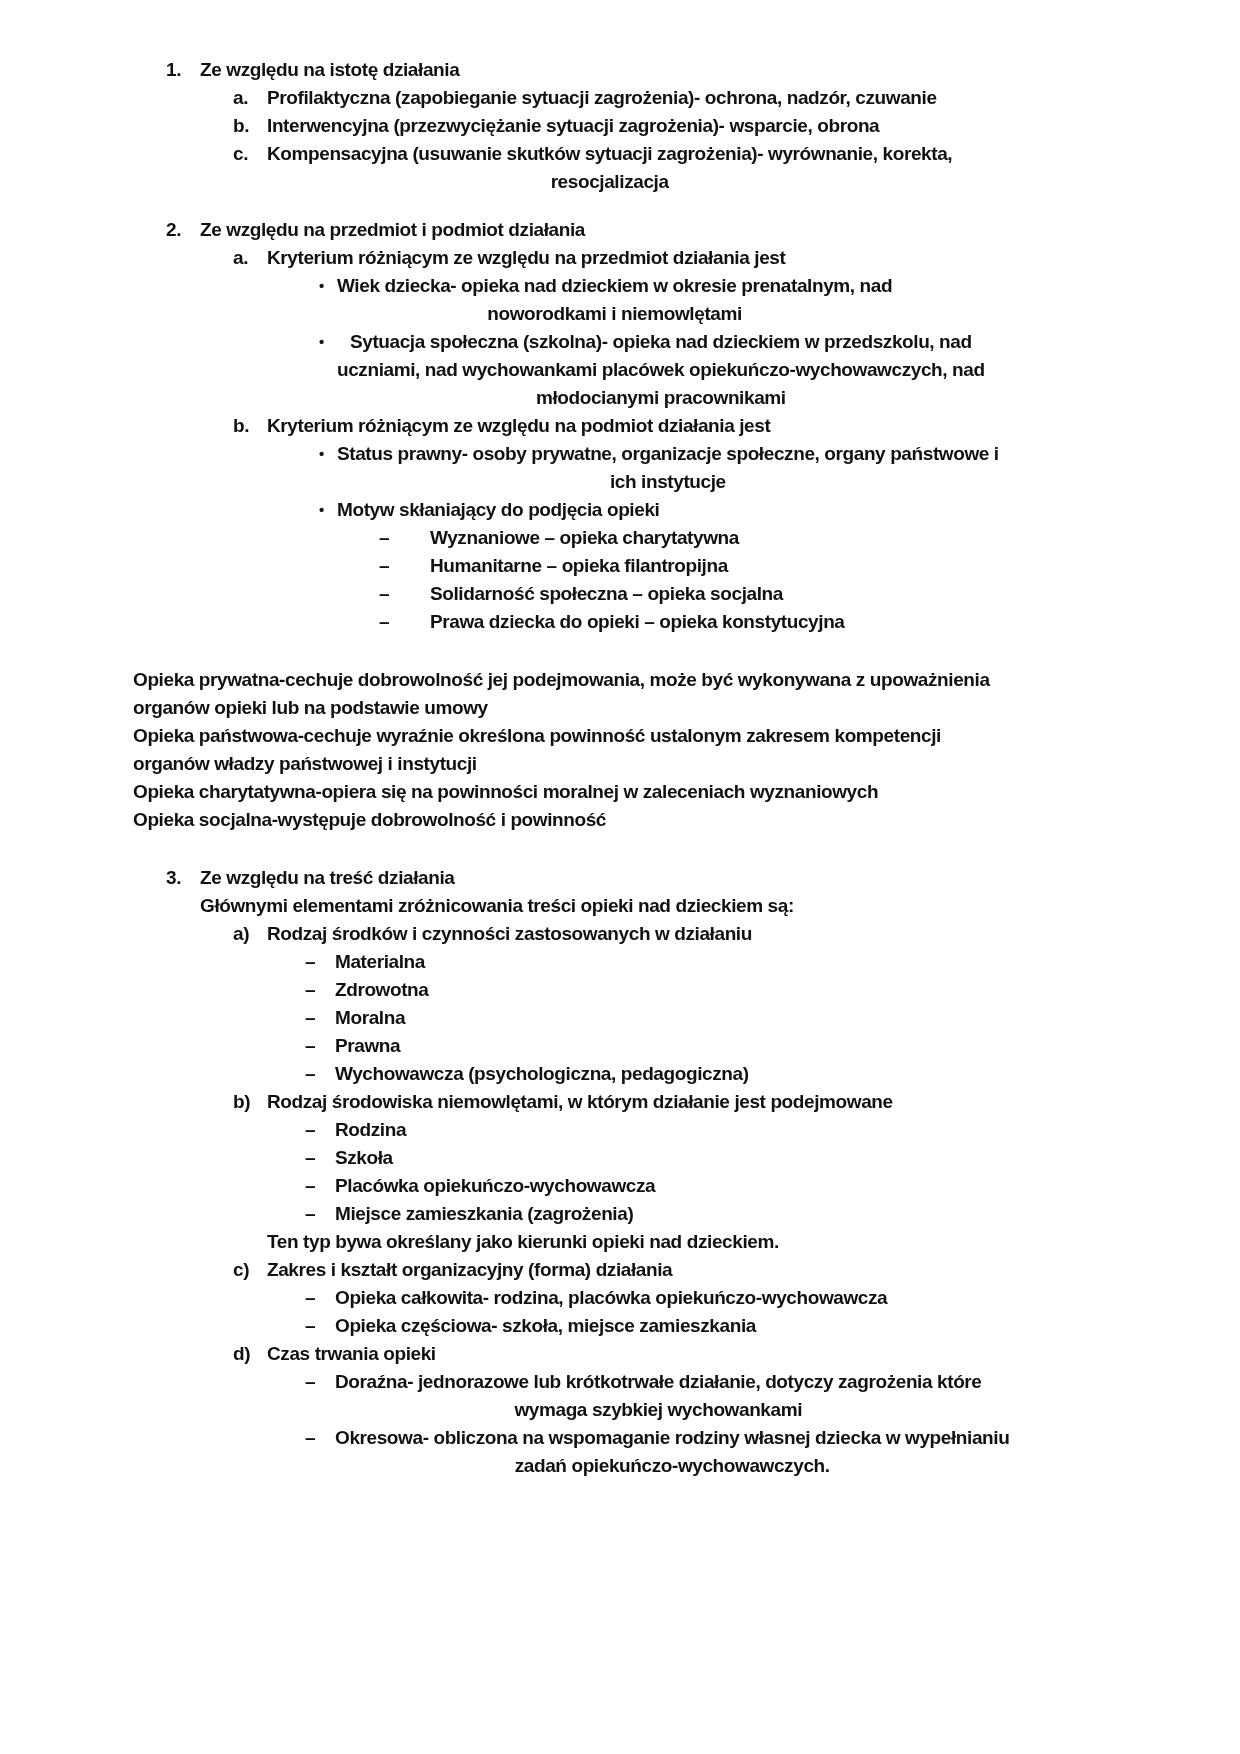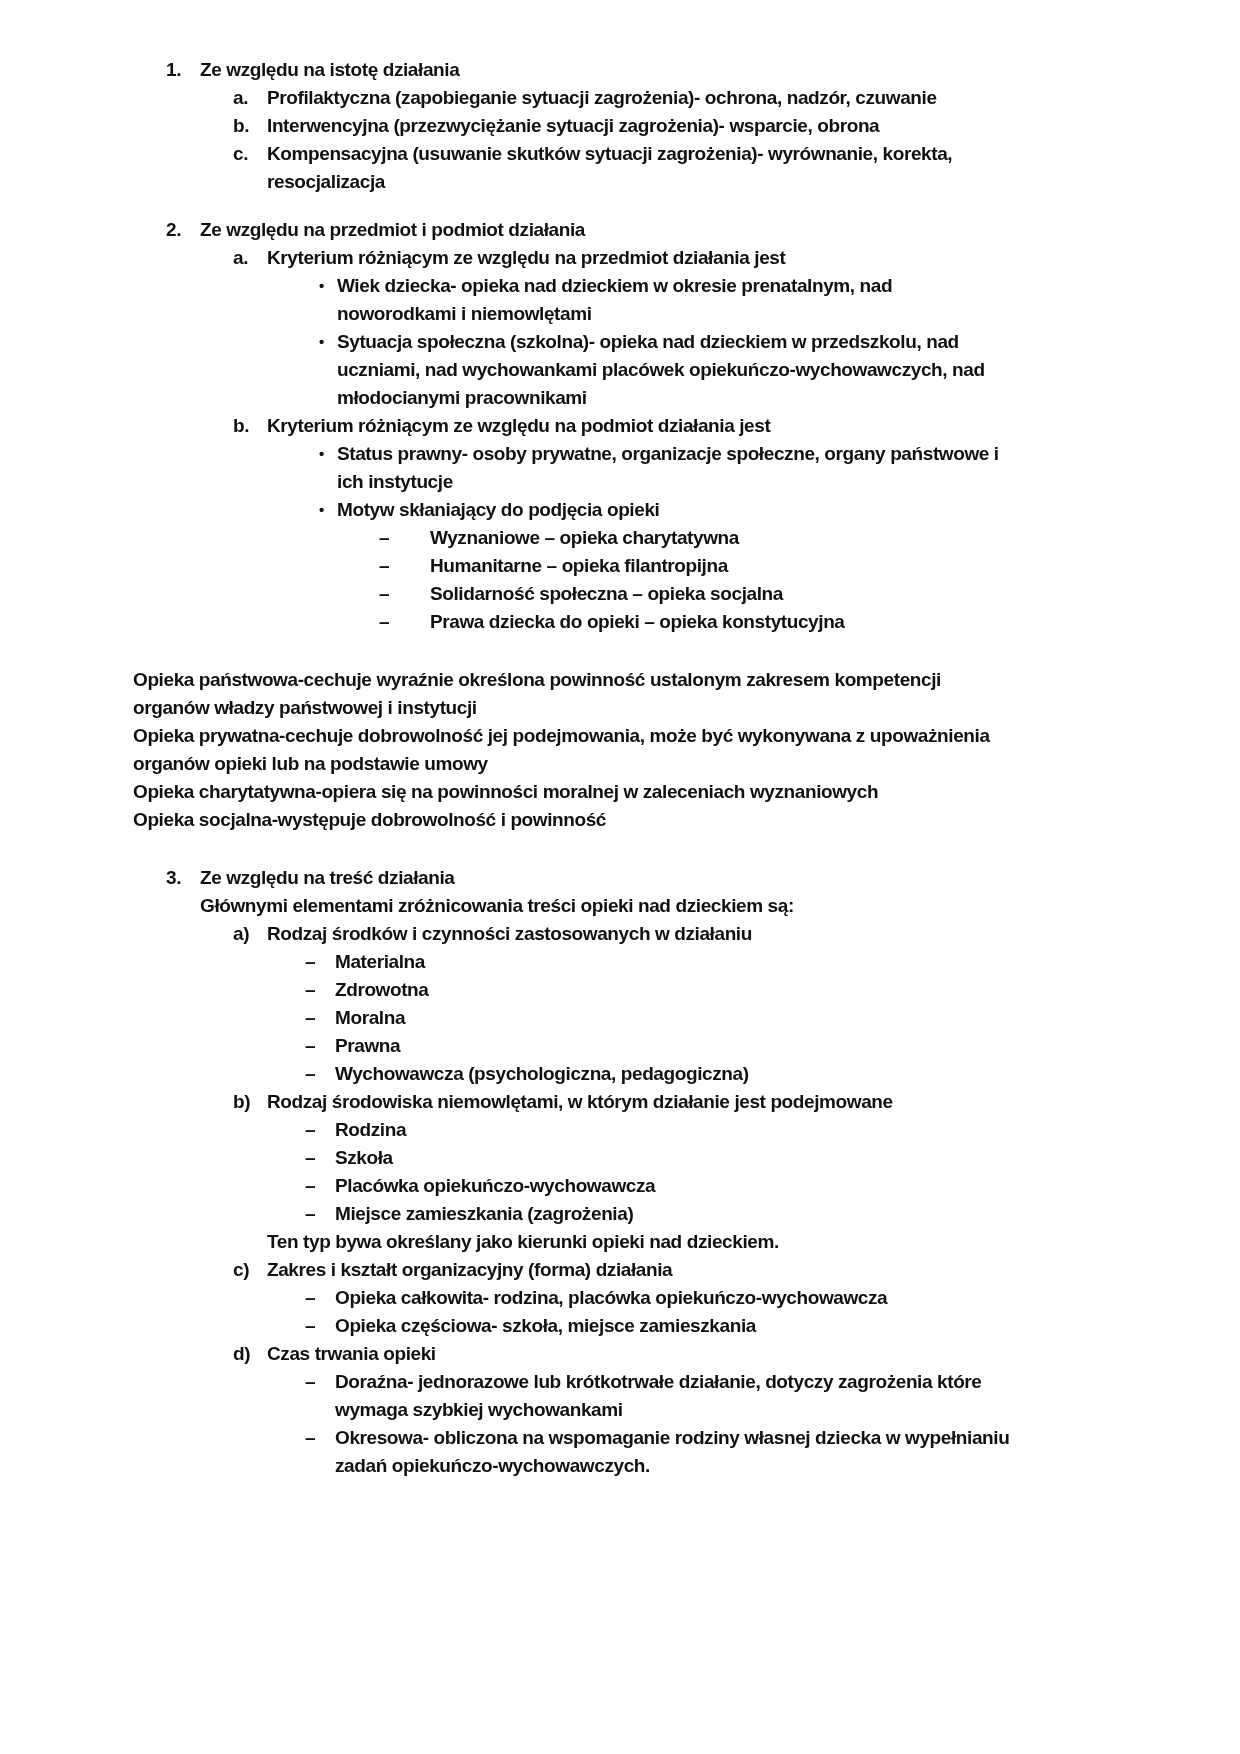--- a/index.html
+++ b/index.html
@@ -23,21 +23,21 @@
     padding: 56px 95px 0 133px;
     width: 1240px;
     height: 1754px;
   }
   .title {
     margin: 0;
   }
   
   .r { display: flex; align-items: flex-start; }
   .m { flex: 0 0 auto; }
-  .t { white-space: pre-line; min-width: 0; }
+  .t { white-space: pre-line; min-width: 0; text-align: center; }
 
   
   .lvl1  { padding-left: 33px;  } .lvl1 .m  { width: 34px; }
   .lvl2  { padding-left: 100px; } .lvl2 .m  { width: 34px; }
   .lvl3  { padding-left: 186px; } .lvl3 .m  { width: 18px; }
   .lvl4  { padding-left: 246px; } .lvl4 .m  { width: 51px; }
   .lvl3d { padding-left: 172px; } .lvl3d .m { width: 30px; }
   .ind1  { padding-left: 67px; }
   .ind2  { padding-left: 134px; }
 
@@ -116,24 +116,24 @@
   <div class="r lvl4">
     <span class="m">–</span>
     <span class="t">Solidarność społeczna – opieka socjalna</span>
   </div>
   <div class="r lvl4">
     <span class="m">–</span>
     <span class="t">Prawa dziecka do opieki – opieka konstytucyjna</span>
   </div>
 
   <div class="paragraphs mt30">
+    <p>Opieka prywatna-cechuje dobrowolność jej podejmowania, może być wykonywana z upoważnienia
+organów opieki lub na podstawie umowy</p>
     <p>Opieka państwowa-cechuje wyraźnie określona powinność ustalonym zakresem kompetencji
 organów władzy państwowej i instytucji</p>
-    <p>Opieka prywatna-cechuje dobrowolność jej podejmowania, może być wykonywana z upoważnienia
-organów opieki lub na podstawie umowy</p>
     <p>Opieka charytatywna-opiera się na powinności moralnej w zaleceniach wyznaniowych</p>
     <p>Opieka socjalna-występuje dobrowolność i powinność</p>
   </div>
 
   <div class="r lvl1 mt30">
     <span class="m">3.</span>
     <span class="t">Ze względu na treść działania</span>
   </div>
   <div class="ind1">Głównymi elementami zróżnicowania treści opieki nad dzieckiem są:</div>
 

